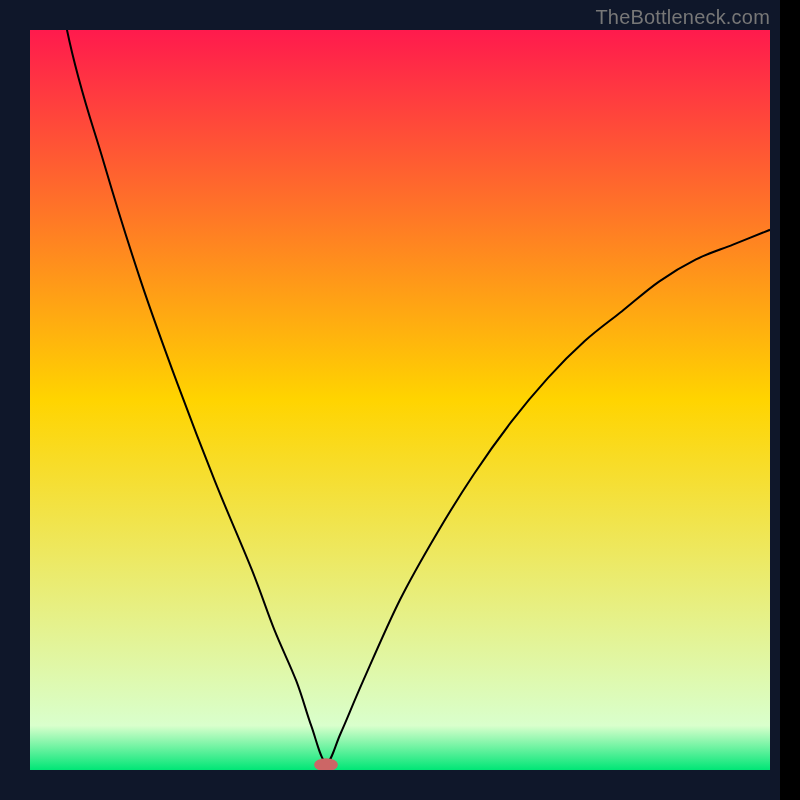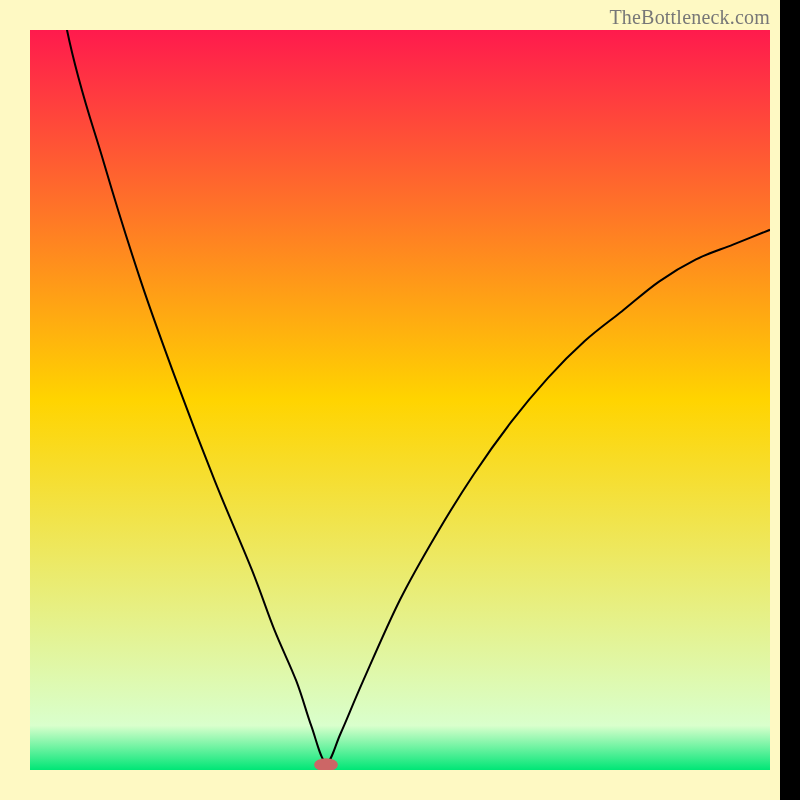--- a/index.html
+++ b/index.html
@@ -8,22 +8,21 @@
     width: 800px;
     height: 800px;
     background: #000;
     overflow: hidden;
     font-family: Arial, Helvetica, sans-serif;
   }
   .frame {
     position: relative;
     width: 780px;
     height: 800px;
-    background: #fef9c3;
-    font-family: Liberation Serif, serif;
+    background: #0f172a;
   }
   .plot {
     position: absolute;
     left: 30px;
     top: 30px;
     width: 740px;
     height: 740px;
     overflow: hidden;
   }
   .watermark {

